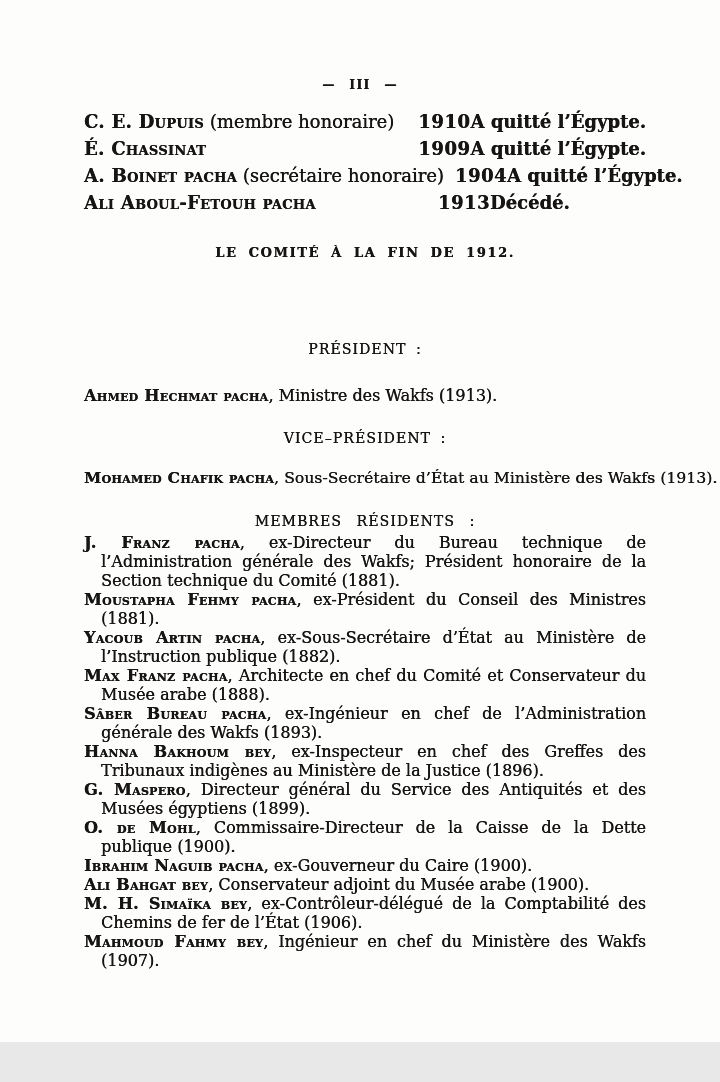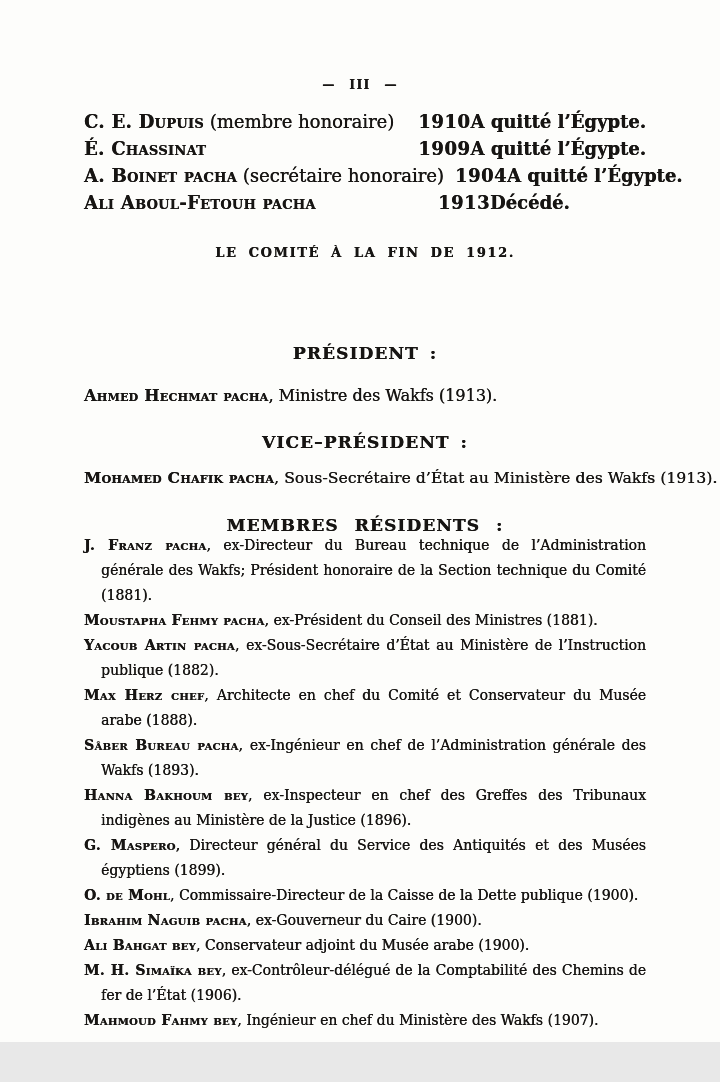--- a/index.html
+++ b/index.html
@@ -47,41 +47,41 @@
   .year { flex: 0 0 44px; font-weight: bold; letter-spacing: 0.5px; }
   .status { flex: 0 0 156px; font-weight: bold; }
 
   
   .main-title {
     top: 236px;
     font-size: 13px; font-weight: bold;
     letter-spacing: 1.6px; word-spacing: 5px;
   }
   .section-heading {
-    font-size: 17px; font-weight: bold;
+    font-size: 14px; font-weight: normal;
     letter-spacing: 1.1px; word-spacing: 4px;
     font-variant: small-caps;
     text-transform: none;
   }
   .h-pres  { top: 329px; }
   .h-vice  { top: 418px; }
   .h-memb  { top: 501px; word-spacing: 9px; }
 
   
   .line { font-size: 15.5px; line-height: 23px; white-space: nowrap; }
   .sa-line   { top: 280px; font-size: 16px; }
   .pres-line { top: 368px; font-size: 16px; }
   .vice-line { top: 450px; letter-spacing: 0.1px; }
 
   
   .members { top: 533px; }
   .member {
     margin: 0;
-    font-size: 14px;
-    line-height: 25px;
+    font-size: 16px;
+    line-height: 19px;
     text-align: justify;
     padding-left: 17px;
     text-indent: -17px;
   }
 </style>
 </head>
 <body>
 
 <div class="page">
 
@@ -124,21 +124,21 @@
   <h2 class="abs centered section-heading h-vice">VICE–PRÉSIDENT :</h2>
 
   <p class="abs line vice-line"><span class="sc">Mohamed Chafik pacha</span><span>, Sous-Secrétaire d’État au Ministère des Wakfs (1913).</span></p>
 
   <h2 class="abs centered section-heading h-memb">MEMBRES RÉSIDENTS :</h2>
 
   <div class="abs members">
     <p class="member"><span class="sc">J. Franz pacha</span><span>, ex-Directeur du Bureau technique de l’Administration générale des Wakfs; Président honoraire de la Section technique du Comité (1881).</span></p>
     <p class="member"><span class="sc">Moustapha Fehmy pacha</span><span>, ex-Président du Conseil des Ministres (1881).</span></p>
     <p class="member"><span class="sc">Yacoub Artin pacha</span><span>, ex-Sous-Secrétaire d’État au Ministère de l’Instruction publique (1882).</span></p>
-    <p class="member"><span class="sc">Max Herz chef</span><span>, Architecte en chef du Comité et Conservateur du Musée arabe (1888).</span></p>
+    <p class="member"><span class="sc">Max Franz pacha</span><span>, Architecte en chef du Comité et Conservateur du Musée arabe (1888).</span></p>
     <p class="member"><span class="sc">Sâber Bureau pacha</span><span>, ex-Ingénieur en chef de l’Administration générale des Wakfs (1893).</span></p>
     <p class="member"><span class="sc">Hanna Bakhoum bey</span><span>, ex-Inspecteur en chef des Greffes des Tribunaux indigènes au Ministère de la Justice (1896).</span></p>
     <p class="member"><span class="sc">G. Maspero</span><span>, Directeur général du Service des Antiquités et des Musées égyptiens (1899).</span></p>
     <p class="member"><span class="sc">O. de Mohl</span><span>, Commissaire-Directeur de la Caisse de la Dette publique (1900).</span></p>
     <p class="member"><span class="sc">Ibrahim Naguib pacha</span><span>, ex-Gouverneur du Caire (1900).</span></p>
     <p class="member"><span class="sc">Ali Bahgat bey</span><span>, Conservateur adjoint du Musée arabe (1900).</span></p>
     <p class="member"><span class="sc">M. H. Simaïka bey</span><span>, ex-Contrôleur-délégué de la Comptabilité des Chemins de fer de l’État (1906).</span></p>
     <p class="member"><span class="sc">Mahmoud Fahmy bey</span><span>, Ingénieur en chef du Ministère des Wakfs (1907).</span></p>
   </div>
 

